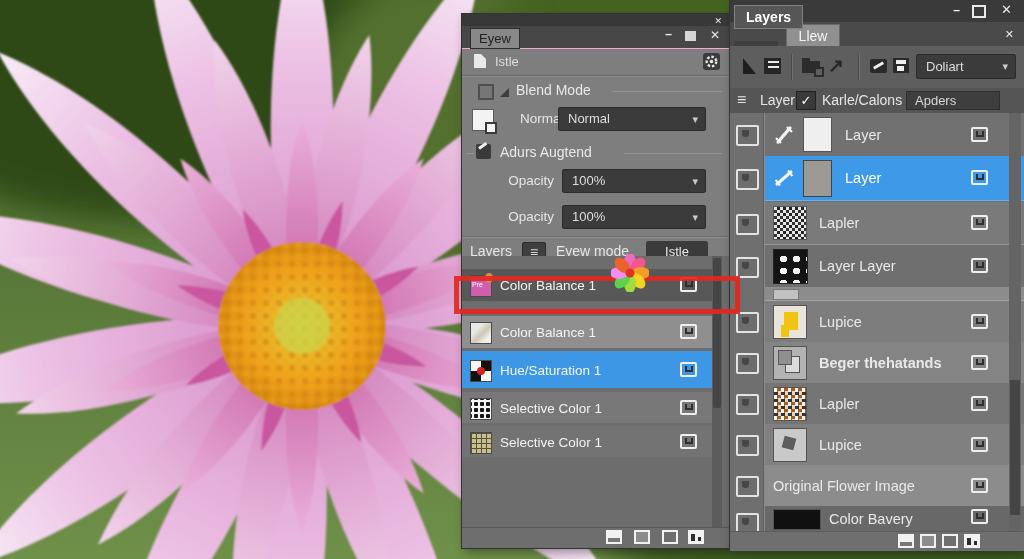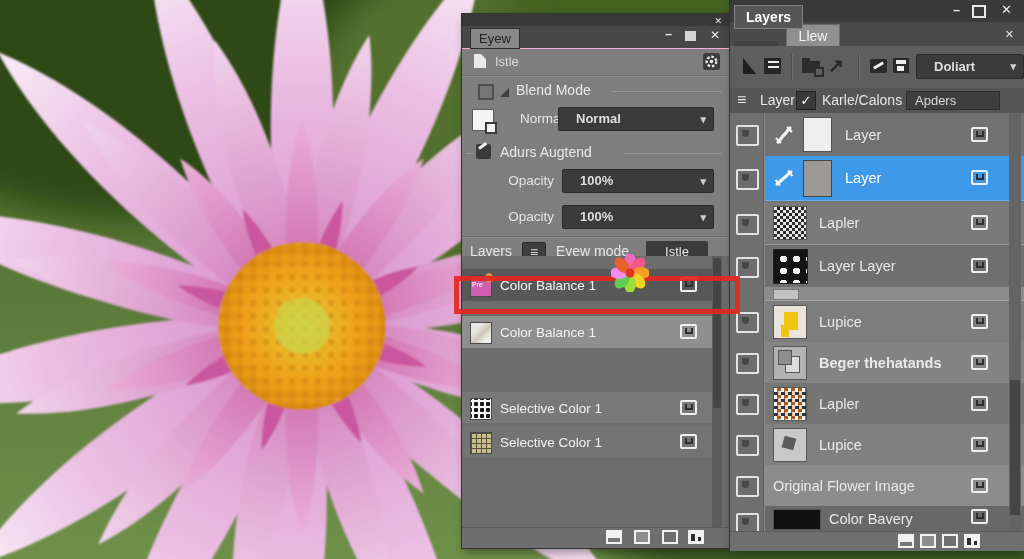--- a/index.html
+++ b/index.html
@@ -4,21 +4,21 @@
 <style>
   html,body{margin:0;padding:0;}
   body{width:1024px;height:559px;position:relative;overflow:hidden;
        font-family:"Liberation Sans",sans-serif;background:#5a7a3a;}
   
   #flower-photo{position:absolute;left:0;top:0;width:1024px;height:559px;}
   
   .panel{position:absolute;box-shadow:0 0 0 1px #333,3px 4px 10px rgba(0,0,0,.4);}
   .wc{position:absolute;color:#e9e9e9;font-size:12px;line-height:12px;cursor:default;}
   .dropdown{position:absolute;background:#3b3b3b;border-radius:3px;color:#dedede;
-            font-size:13px;line-height:24px;padding-left:18px;box-shadow:inset 0 0 0 1px #2b2b2b;font-weight:bold;}
+            font-size:13px;line-height:24px;padding-left:10px;box-shadow:inset 0 0 0 1px #2b2b2b;}
   .dropdown .chev{position:absolute;right:8px;top:0;color:#cccccc;font-size:11px;}
   .badge{position:absolute;width:13px;height:11px;border:2px solid #efefef;border-radius:2px;}
   .badge::after{content:"";position:absolute;left:3px;top:2px;width:4px;height:4px;
                 border:2px solid #2e2e2e;border-top:none;}
   .sqbtn{position:absolute;width:16px;height:14px;}
   .sqbtn.b-white{background:#f2f2f2;}
   .sqbtn.b-white::after{content:"";position:absolute;left:2px;bottom:2px;right:2px;height:4px;background:#777;}
   .sqbtn.b-fill{background:#8d8d8d;border:2px solid #f2f2f2;width:12px;height:10px;}
   .sqbtn.b-hollow{background:transparent;border:2px solid #f2f2f2;width:12px;height:10px;}
   .sqbtn.b-chart{background:#f2f2f2;}
@@ -306,20 +306,25 @@
     <div class="ap-row" style="top:13px;height:32px;background:#585858;">
       <span class="ap-thumb t-pink"></span>
       <span class="name">Color Balance 1</span>
       <span class="badge"></span>
     </div>
     <div class="ap-row" style="top:60px;height:32px;background:#8f8f8f;">
       <span class="ap-thumb t-photo"></span>
       <span class="name">Color Balance 1</span>
       <span class="badge"></span>
     </div>
+    <div class="ap-row" style="top:95px;height:37px;background:#3e97e4;">
+      <span class="ap-thumb t-checker"></span>
+      <span class="name">Hue/Saturation 1</span>
+      <span class="badge"></span>
+    </div>
     <div class="ap-row" style="top:136px;height:31px;background:#787878;">
       <span class="ap-thumb t-griddark"></span>
       <span class="name">Selective Color 1</span>
       <span class="badge"></span>
     </div>
     <div class="ap-row" style="top:170px;height:31px;background:#737373;">
       <span class="ap-thumb t-gridtan"></span>
       <span class="name">Selective Color 1</span>
       <span class="badge"></span>
     </div>

